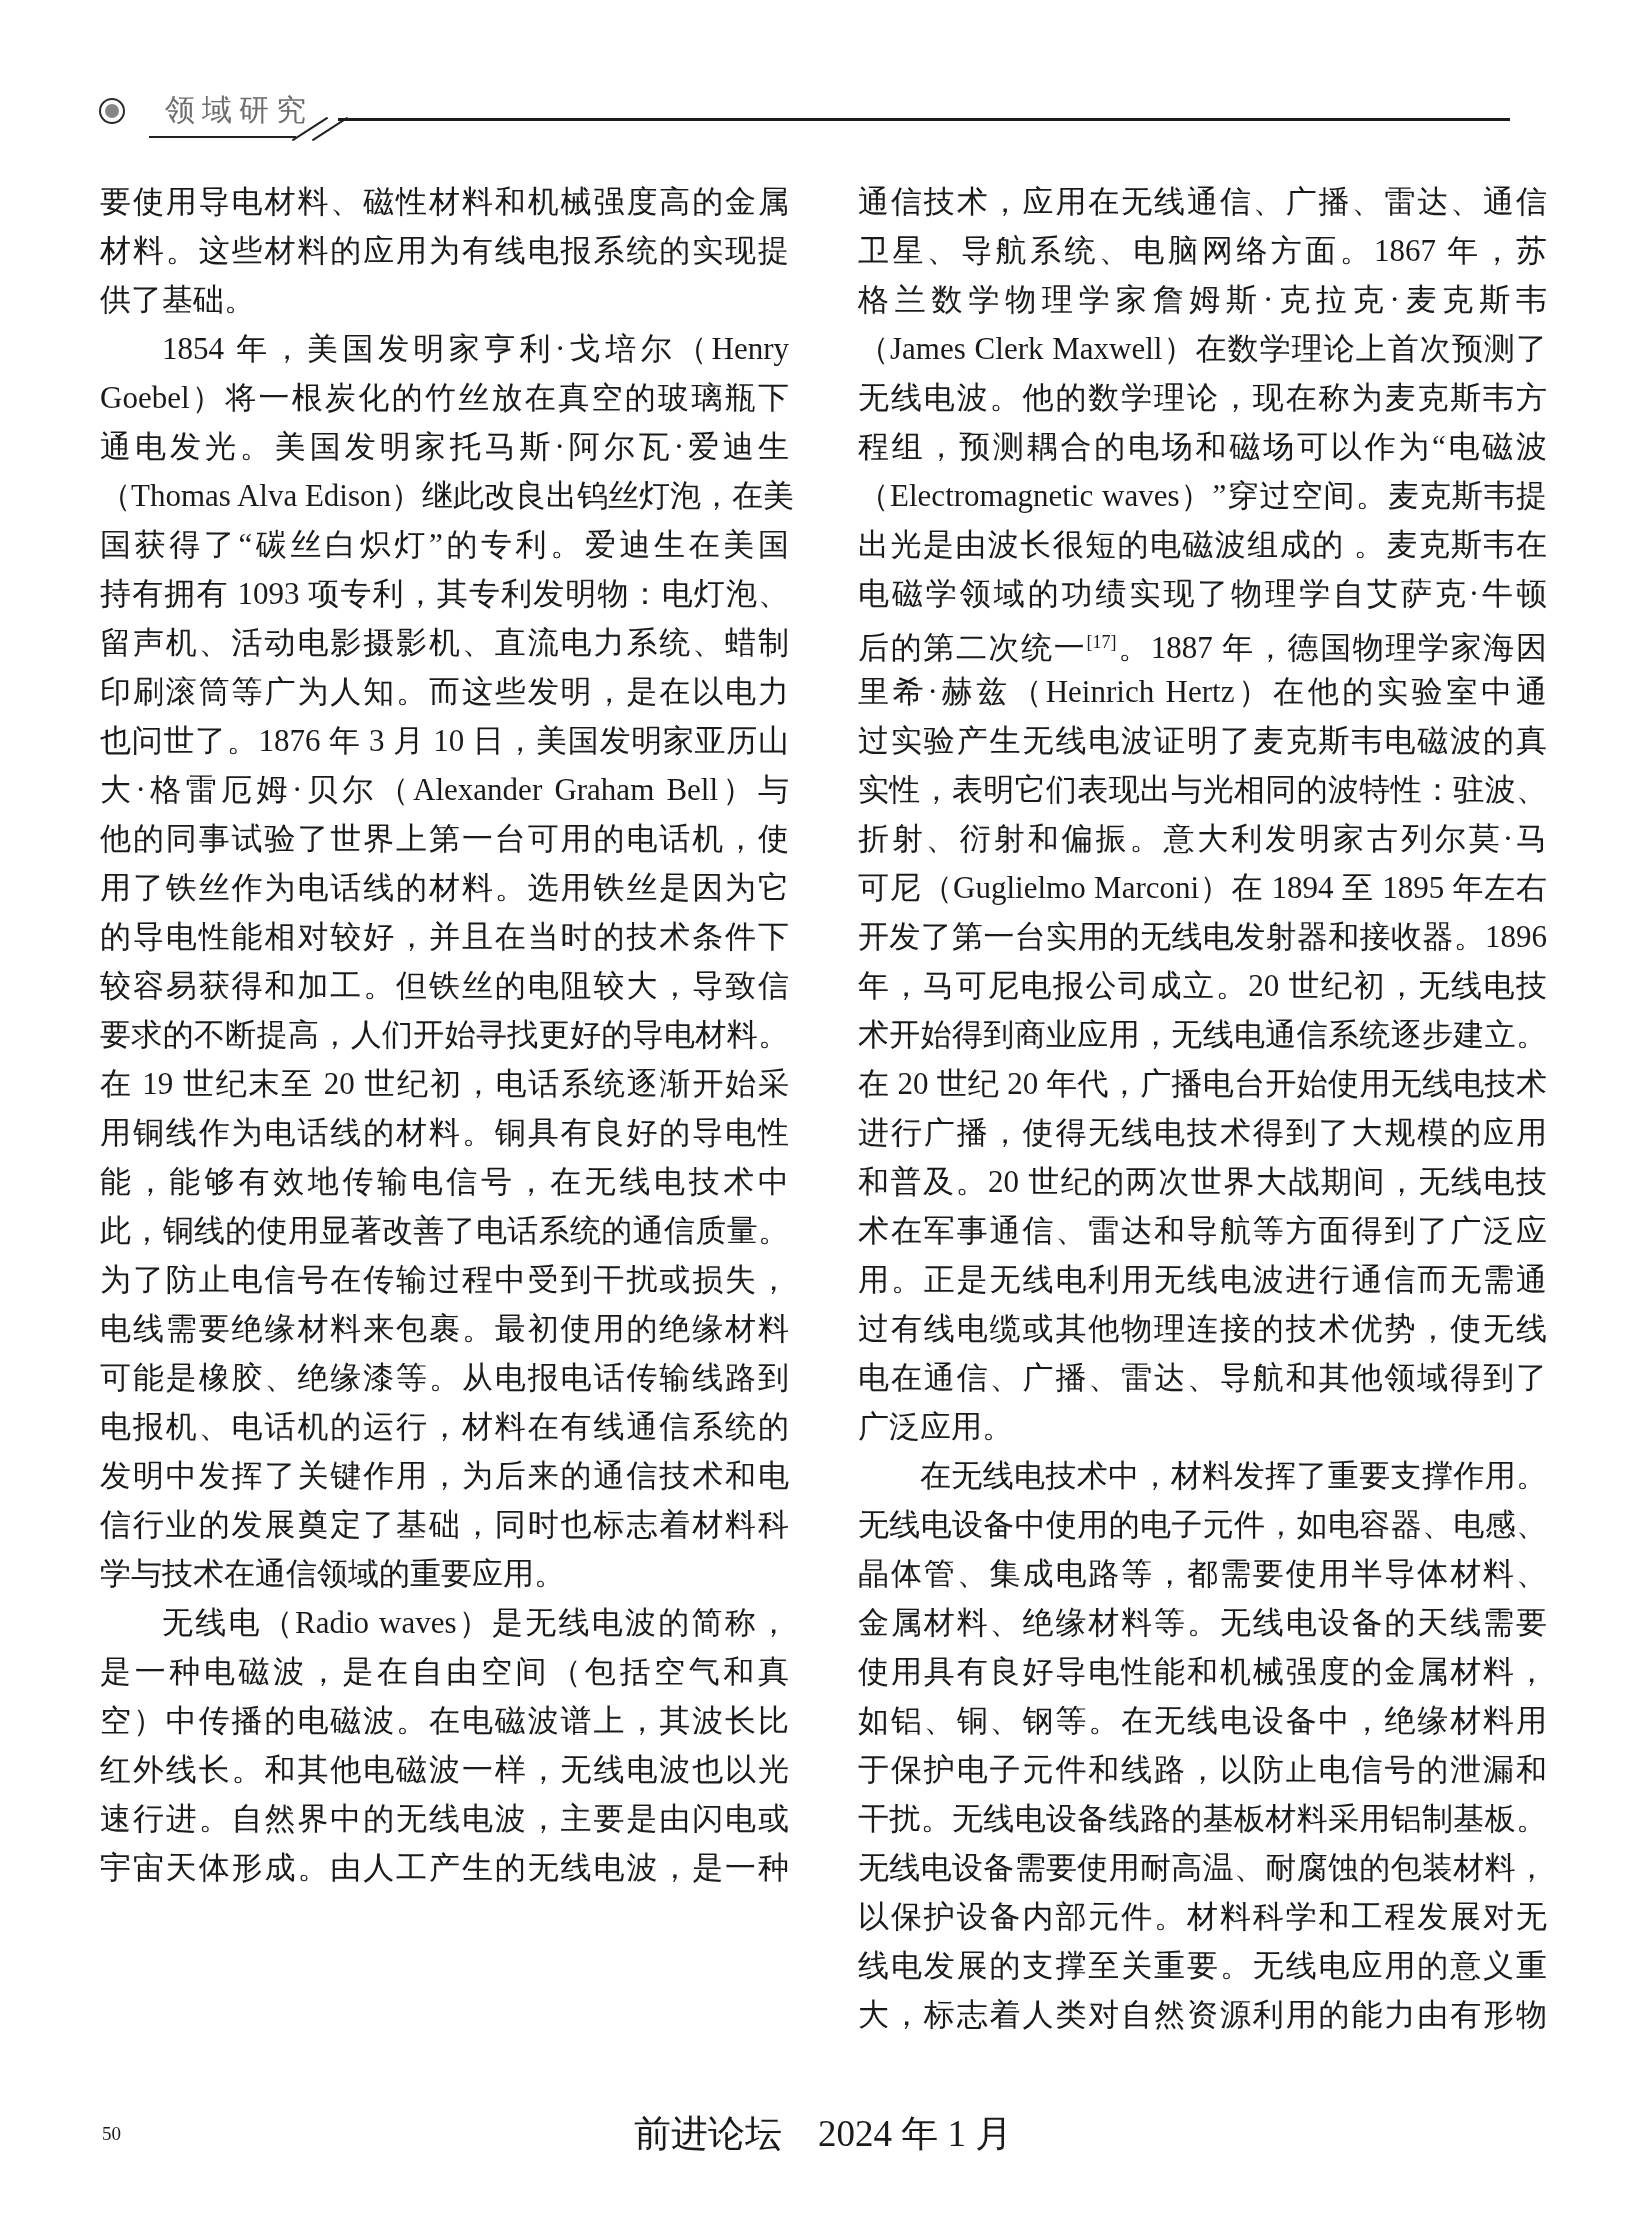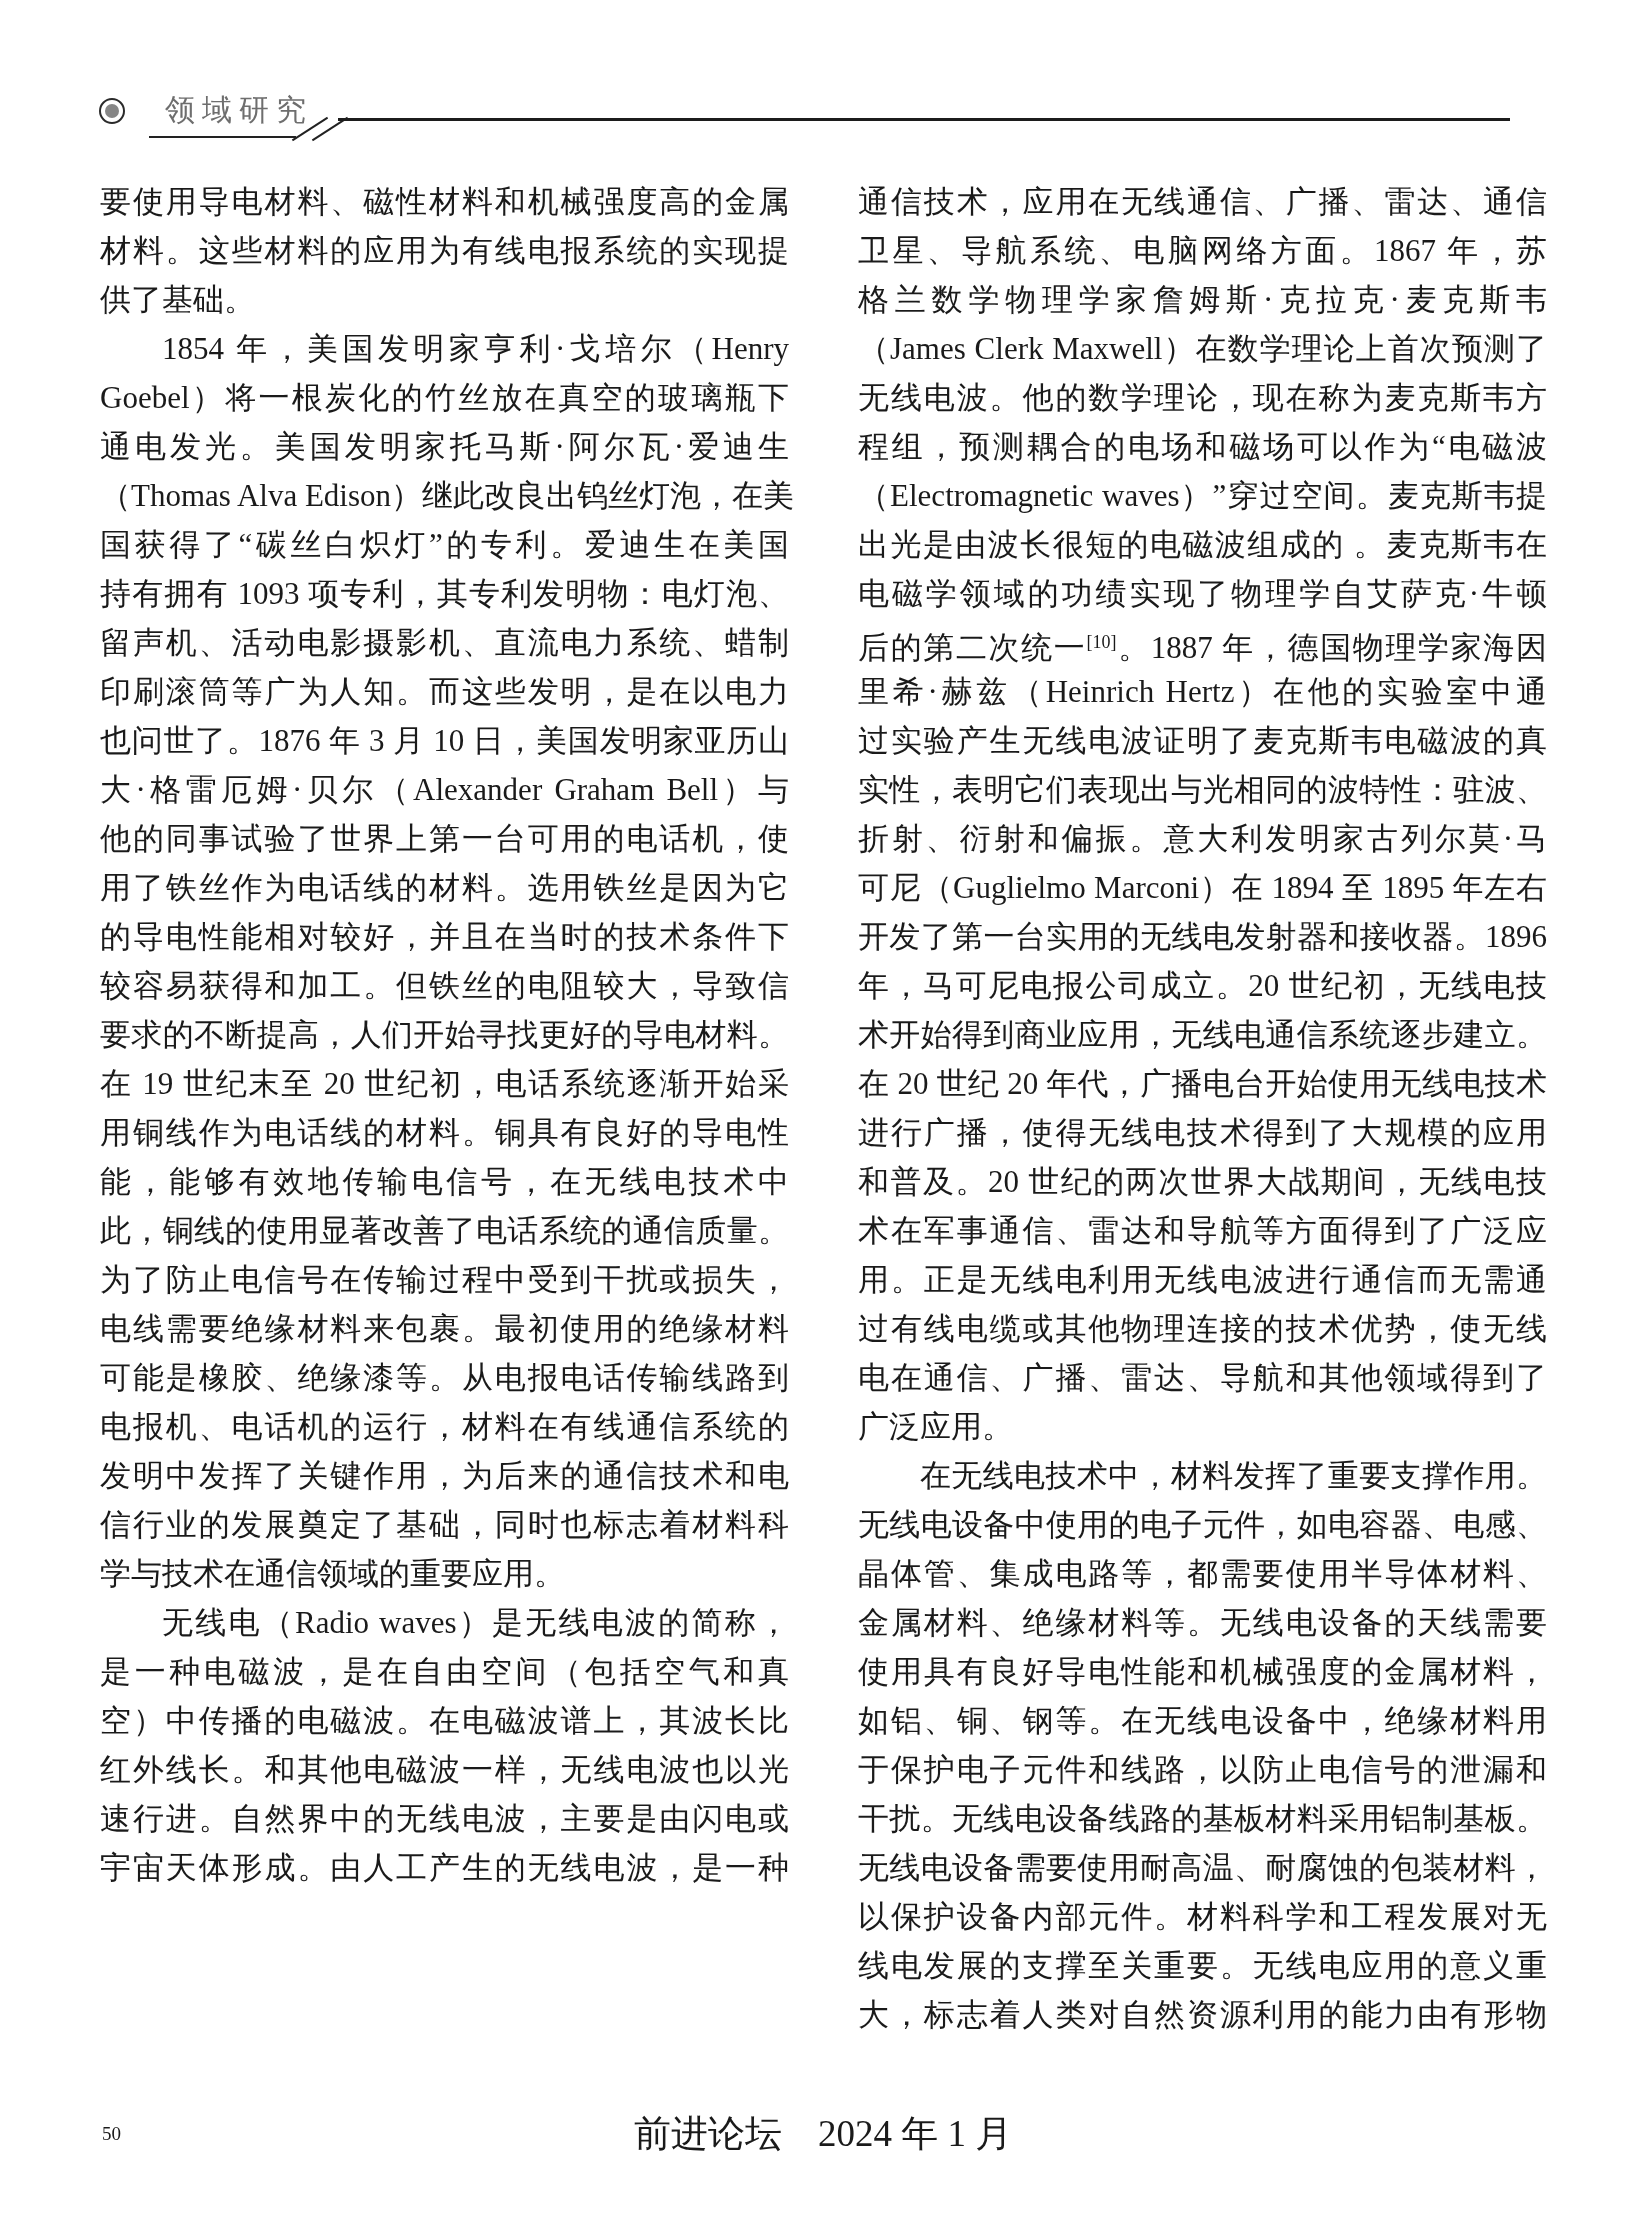--- a/index.html
+++ b/index.html
@@ -131,21 +131,21 @@
   <div class="col right" id="col-right">
       <div class="line">通信技术，应用在无线通信、广播、雷达、通信</div>
       <div class="line">卫星、导航系统、电脑网络方面。1867 年，苏</div>
       <div class="line">格兰数学物理学家詹姆斯·克拉克·麦克斯韦</div>
       <div class="line">（James Clerk Maxwell）在数学理论上首次预测了</div>
       <div class="line">无线电波。他的数学理论，现在称为麦克斯韦方</div>
       <div class="line">程组，预测耦合的电场和磁场可以作为“电磁波</div>
       <div class="line">（Electromagnetic waves）”穿过空间。麦克斯韦提</div>
       <div class="line">出光是由波长很短的电磁波组成的 。麦克斯韦在</div>
       <div class="line">电磁学领域的功绩实现了物理学自艾萨克·牛顿</div>
-      <div class="line"><span>后的第二次统一</span><span class="sup">[10]</span><span>。1887 年，德国物理学家海因</span></div>
+      <div class="line"><span>后的第二次统一</span><span class="sup">[17]</span><span>。1887 年，德国物理学家海因</span></div>
       <div class="line">里希·赫兹（Heinrich Hertz）在他的实验室中通</div>
       <div class="line">过实验产生无线电波证明了麦克斯韦电磁波的真</div>
       <div class="line">实性，表明它们表现出与光相同的波特性：驻波、</div>
       <div class="line">折射、衍射和偏振。意大利发明家古列尔莫·马</div>
       <div class="line">可尼（Guglielmo Marconi）在 1894 至 1895 年左右</div>
       <div class="line">开发了第一台实用的无线电发射器和接收器。1896</div>
       <div class="line">年，马可尼电报公司成立。20 世纪初，无线电技</div>
       <div class="line">术开始得到商业应用，无线电通信系统逐步建立。</div>
       <div class="line">在 20 世纪 20 年代，广播电台开始使用无线电技术</div>
       <div class="line">进行广播，使得无线电技术得到了大规模的应用</div>

